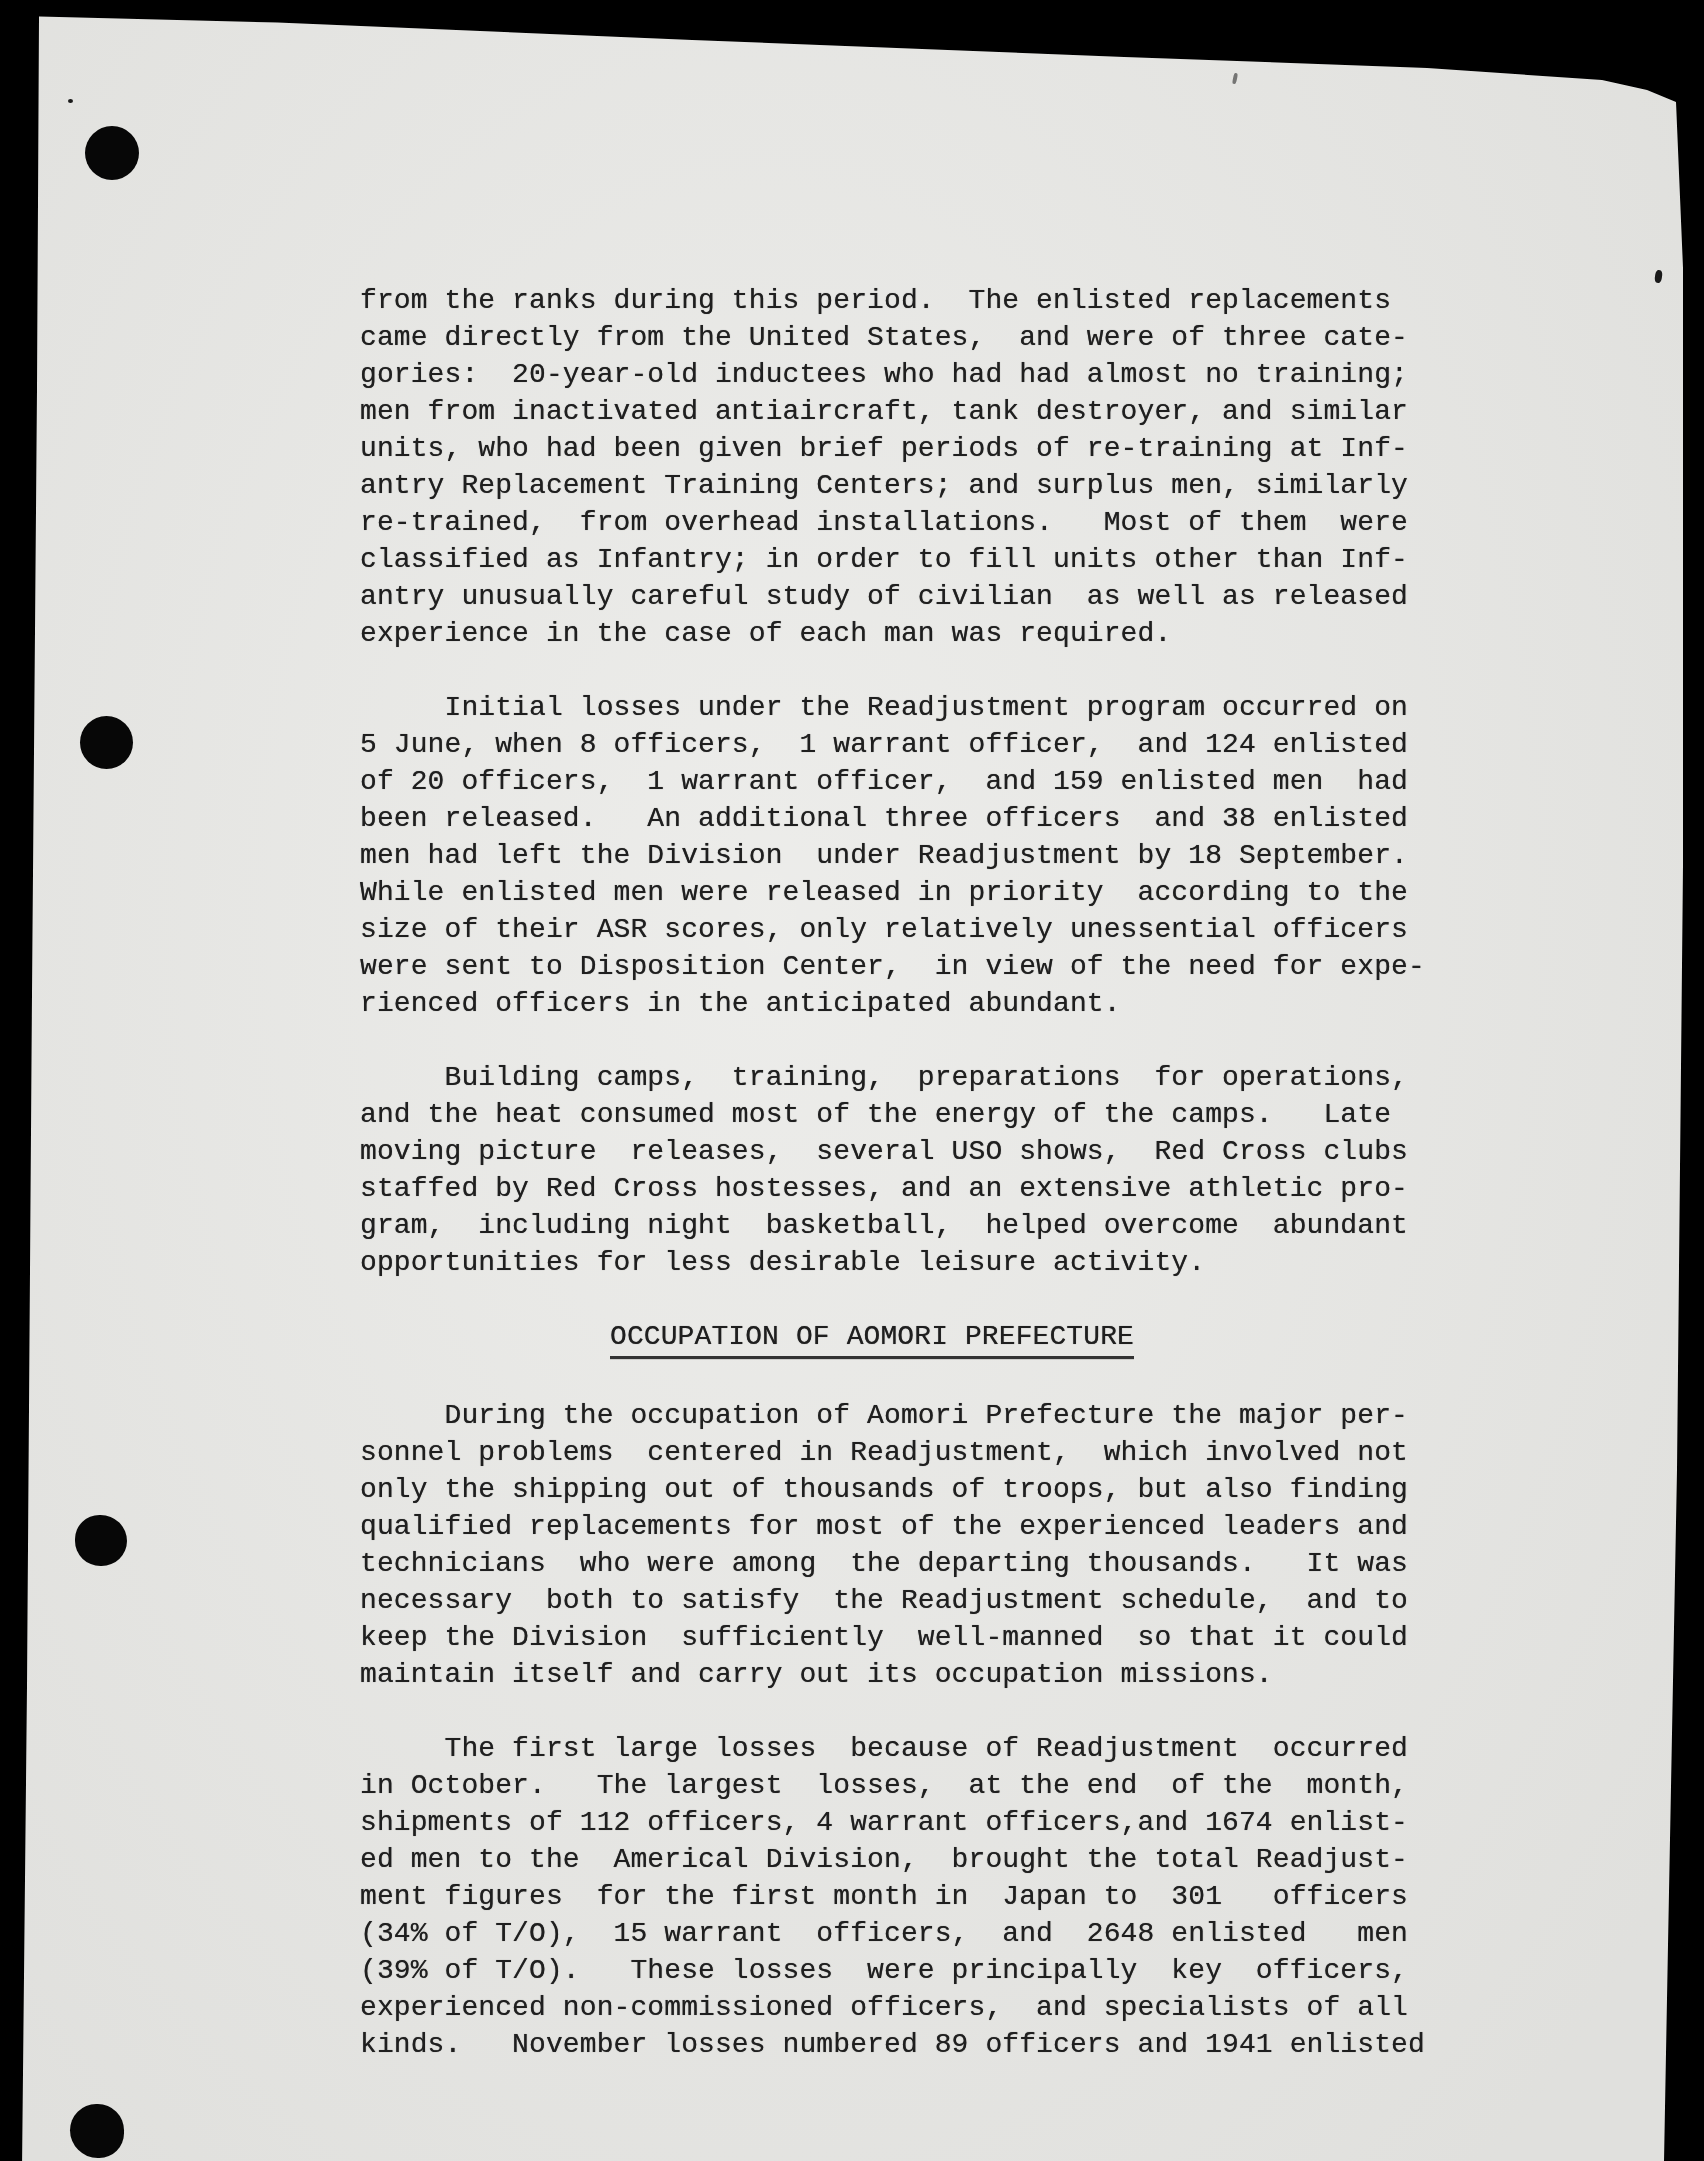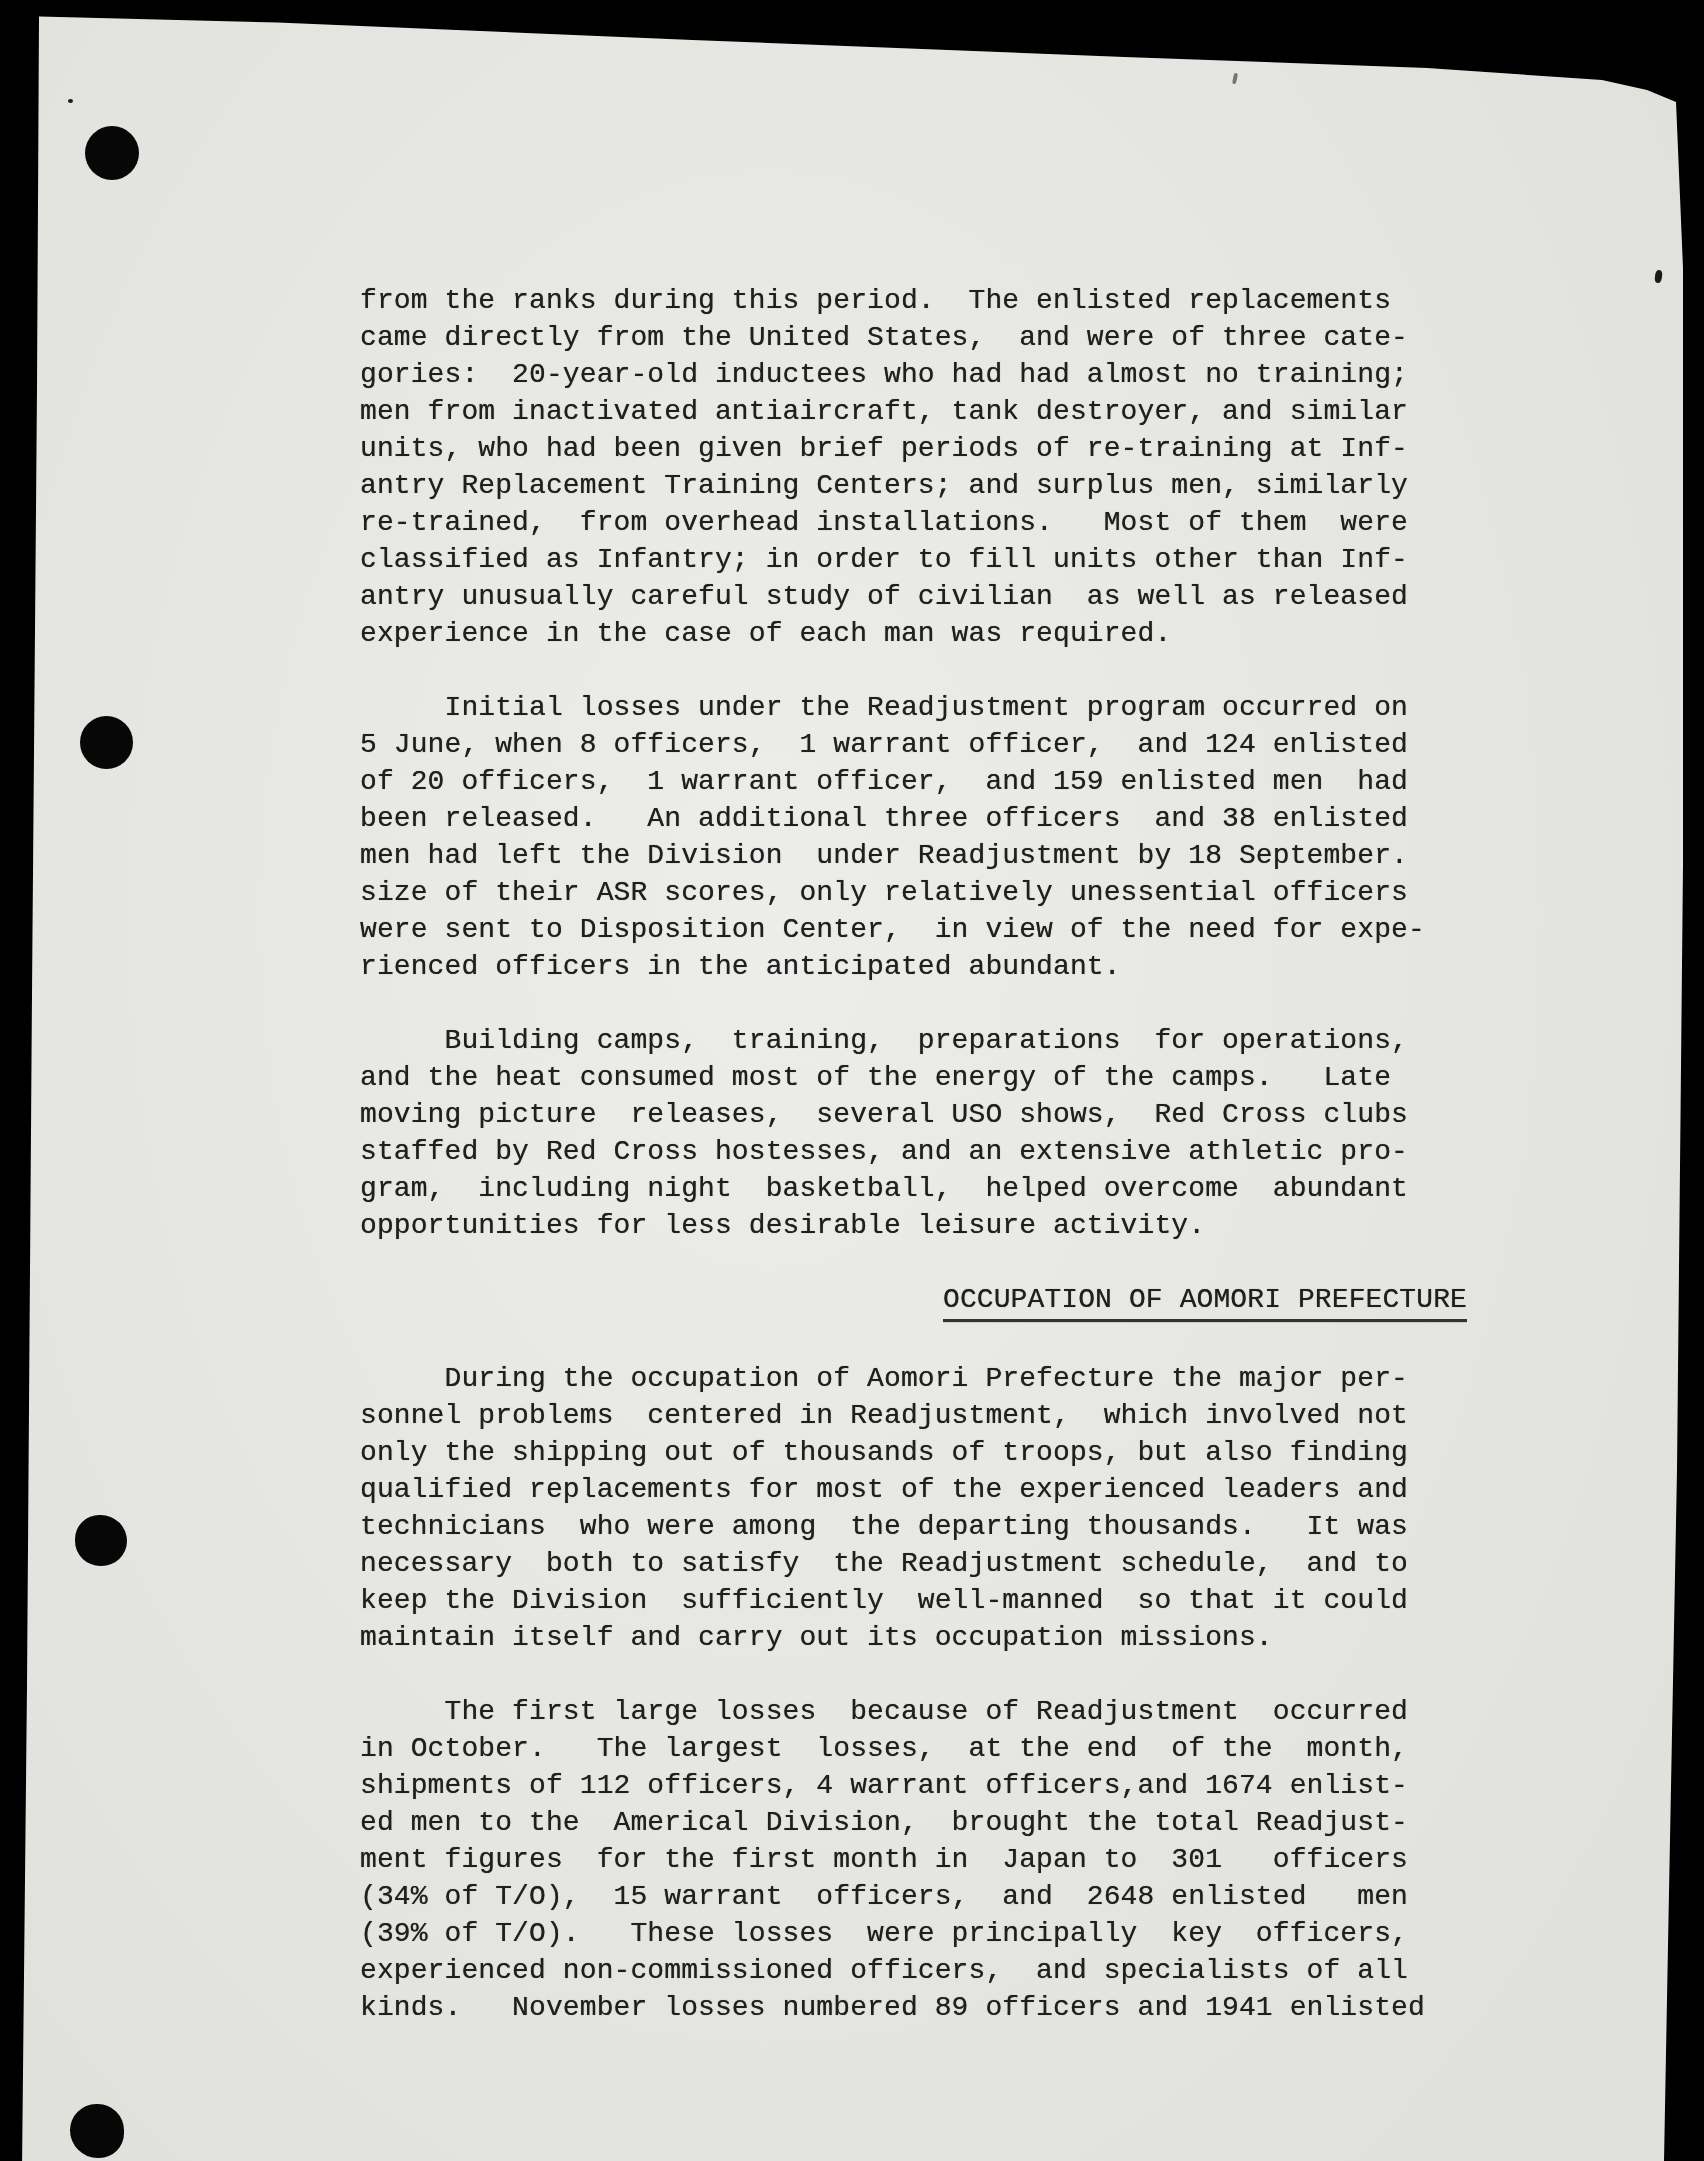--- a/index.html
+++ b/index.html
@@ -45,21 +45,21 @@
     font-size:28px;line-height:37px;
     letter-spacing:0.1px;
     text-shadow:0 0 0.7px rgba(25,25,25,0.75);
     filter:blur(0.2px);
   }
   .para{margin:0 0 37px 0;}
   .para:last-child{margin-bottom:0;}
   .tline{white-space:pre;height:37px;}
   .heading-block{
     margin:12px 0 42px 0;height:37px;line-height:37px;
-    padding-left:250px;white-space:pre;text-align:right;
+    padding-left:250px;white-space:pre;
   }
   .heading-text{
     border-bottom:3px solid rgba(31,31,31,0.9);
     padding-bottom:3.5px;
     box-shadow:0 0.4px 0 rgba(31,31,31,0.35);
   }
 </style>
 </head>
 <body>
 
@@ -87,20 +87,21 @@
           <div class="tline">classified as Infantry; in order to fill units other than Inf-</div>
           <div class="tline">antry unusually careful study of civilian  as well as released</div>
           <div class="tline">experience in the case of each man was required.</div>
         </div>
       <div class="para">
           <div class="tline">     Initial losses under the Readjustment program occurred on</div>
           <div class="tline">5 June, when 8 officers,  1 warrant officer,  and 124 enlisted</div>
           <div class="tline">of 20 officers,  1 warrant officer,  and 159 enlisted men  had</div>
           <div class="tline">been released.   An additional three officers  and 38 enlisted</div>
           <div class="tline">men had left the Division  under Readjustment by 18 September.</div>
+          <div class="tline">While enlisted men were released in priority  according to the</div>
           <div class="tline">size of their ASR scores, only relatively unessential officers</div>
           <div class="tline">were sent to Disposition Center,  in view of the need for expe-</div>
           <div class="tline">rienced officers in the anticipated abundant.</div>
         </div>
       <div class="para">
           <div class="tline">     Building camps,  training,  preparations  for operations,</div>
           <div class="tline">and the heat consumed most of the energy of the camps.   Late</div>
           <div class="tline">moving picture  releases,  several USO shows,  Red Cross clubs</div>
           <div class="tline">staffed by Red Cross hostesses, and an extensive athletic pro-</div>
           <div class="tline">gram,  including night  basketball,  helped overcome  abundant</div>

